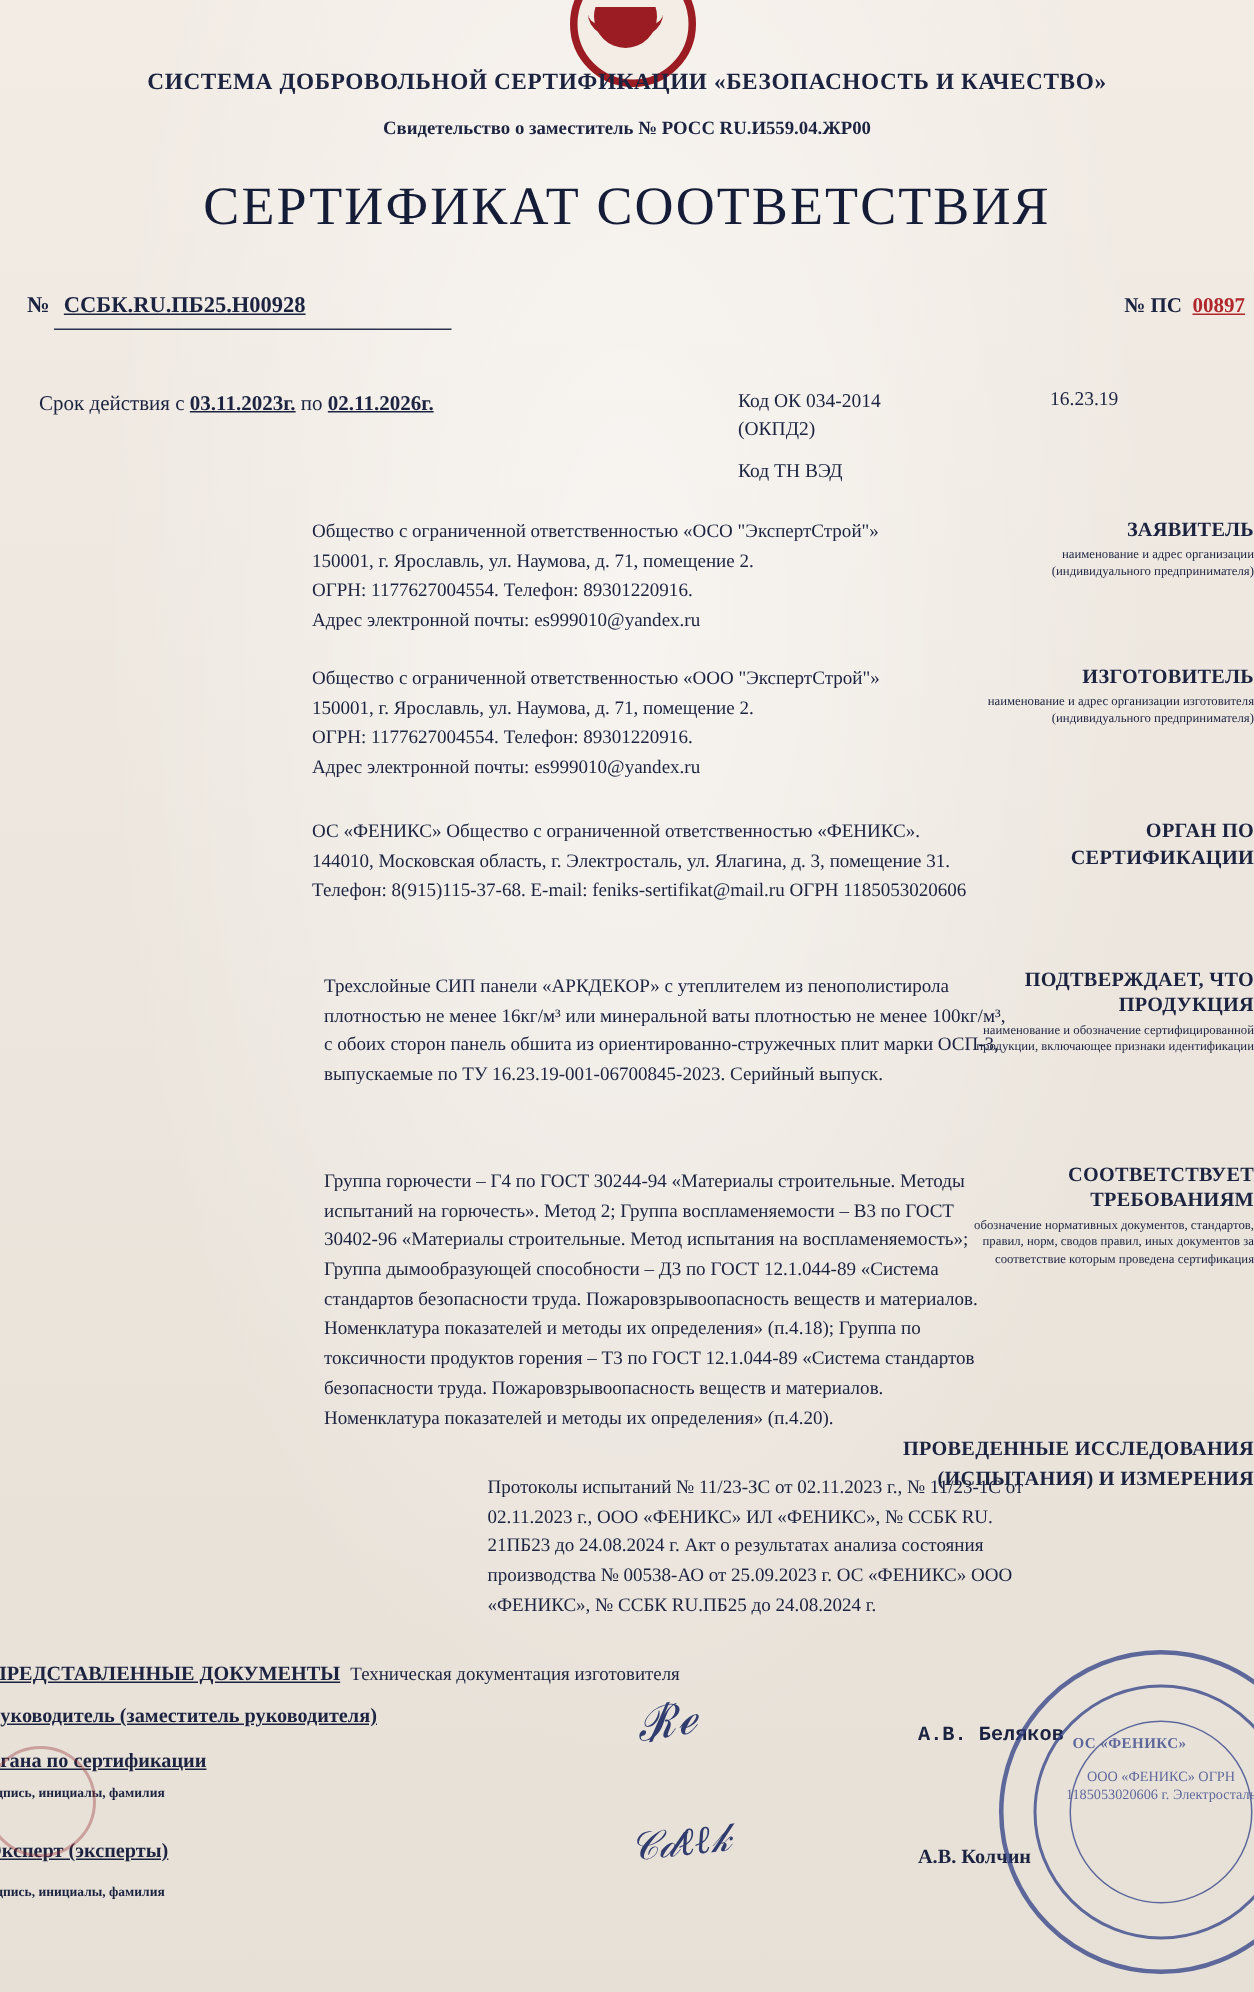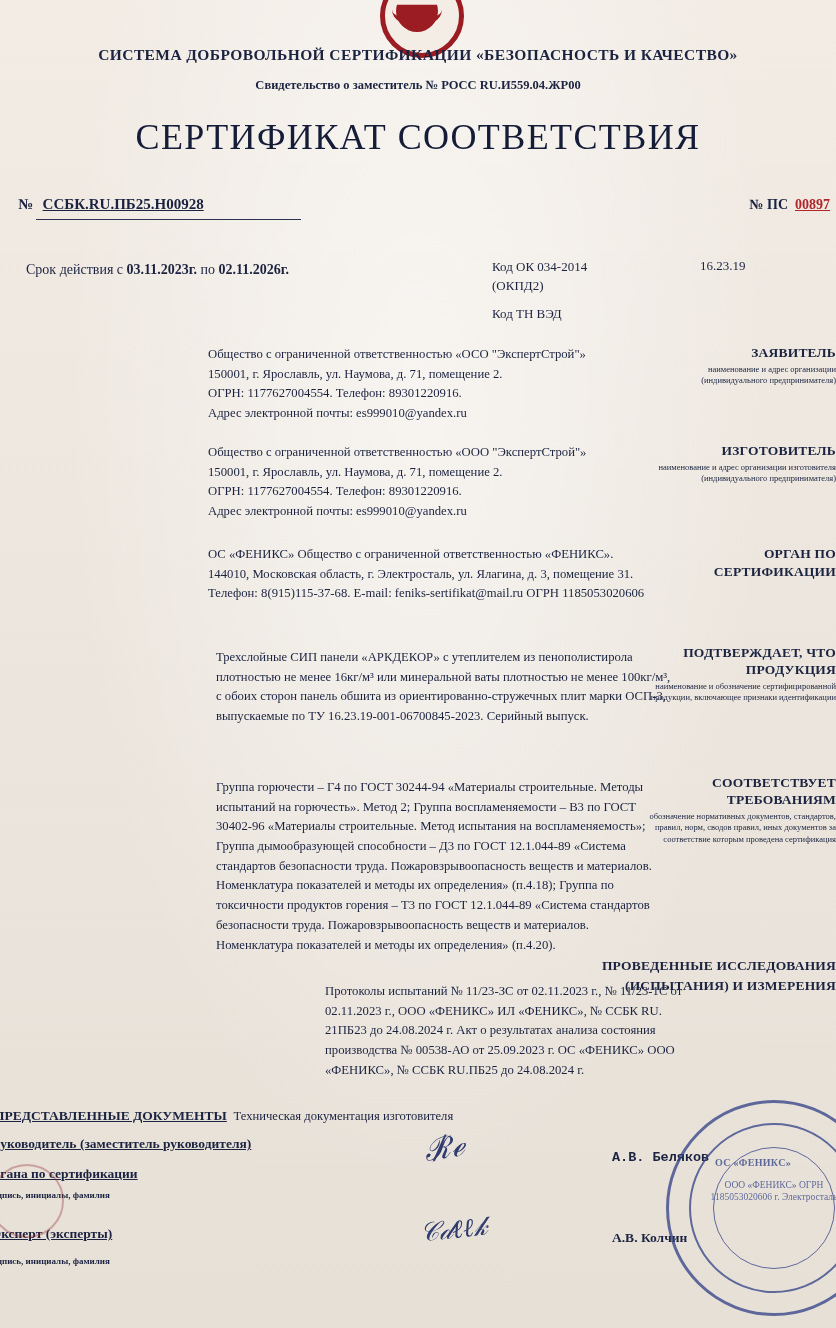--- a/index.html
+++ b/index.html
@@ -133,20 +133,21 @@
 
   
   .valid-row {
     position: absolute;
     top: 262px;
     left: 26px;
     font-size: 14px;
     white-space: nowrap;
   }
   .valid-row .u {
+    text-decoration: underline;
     font-weight: 600;
   }
   .code-block {
     position: absolute;
     top: 258px;
     left: 492px;
     font-size: 13px;
     line-height: 1.45;
   }
   .code-val {

